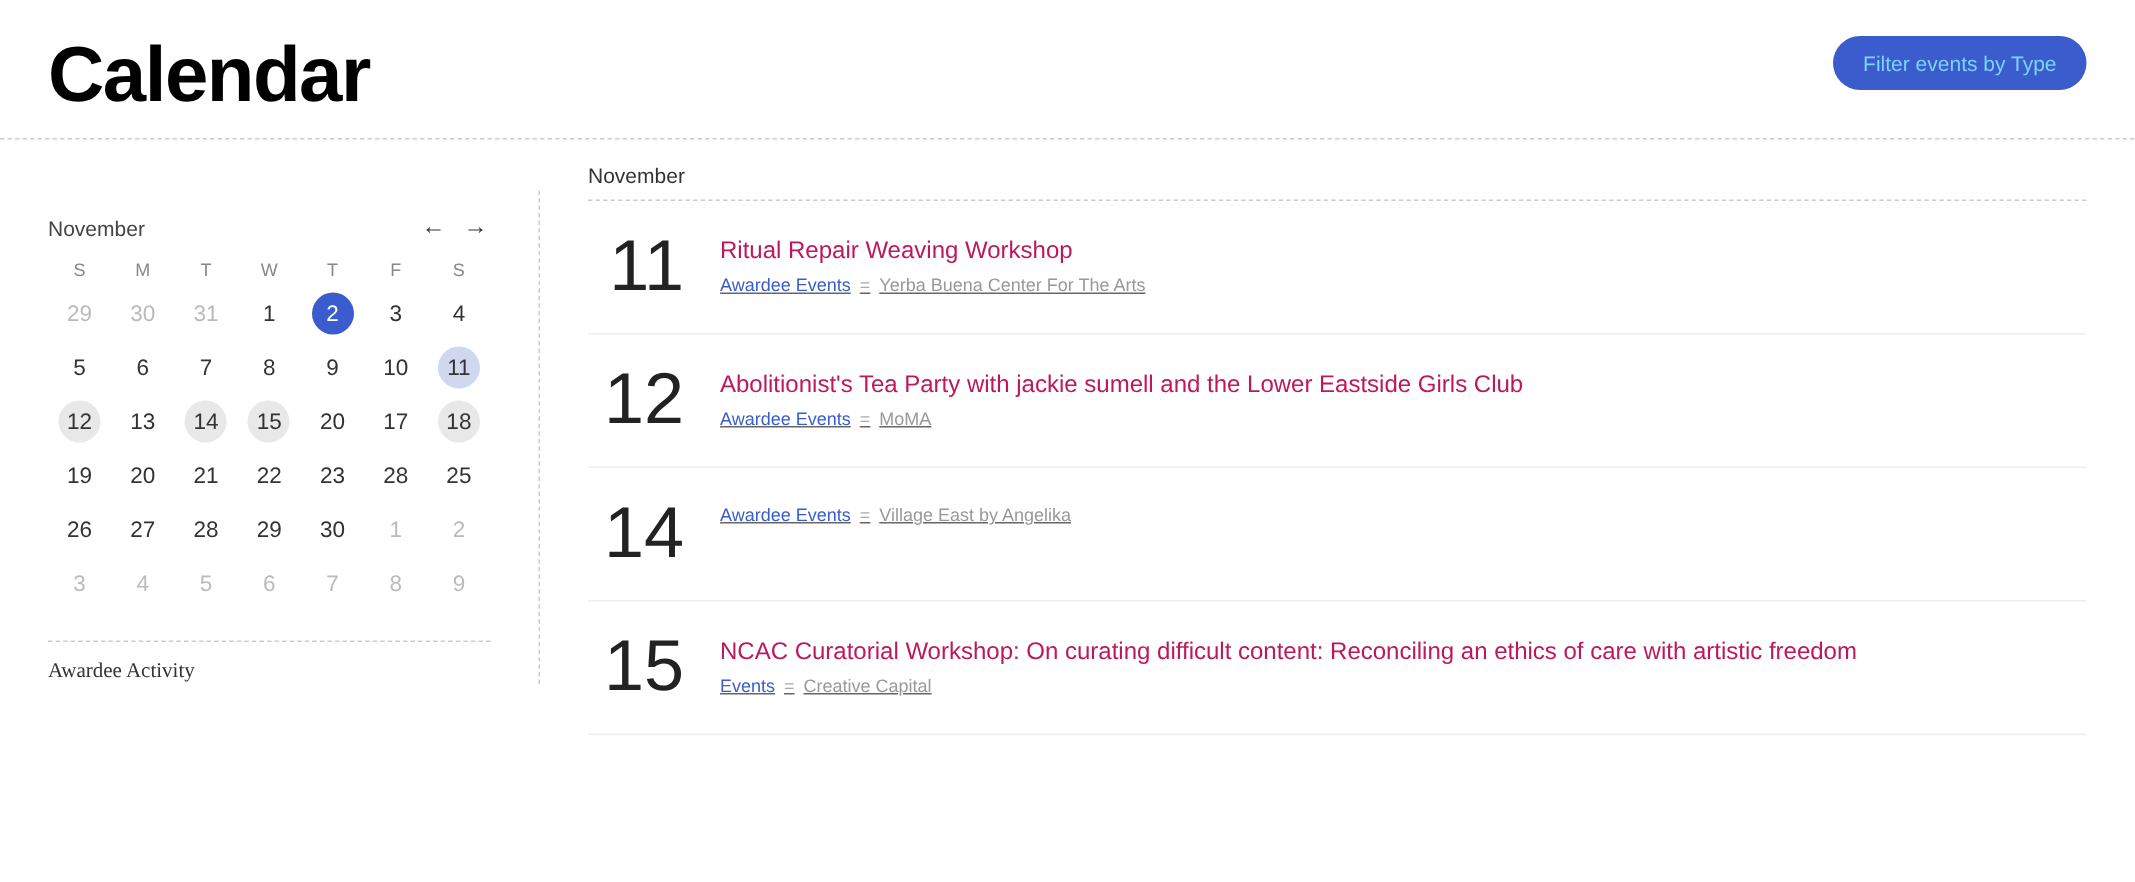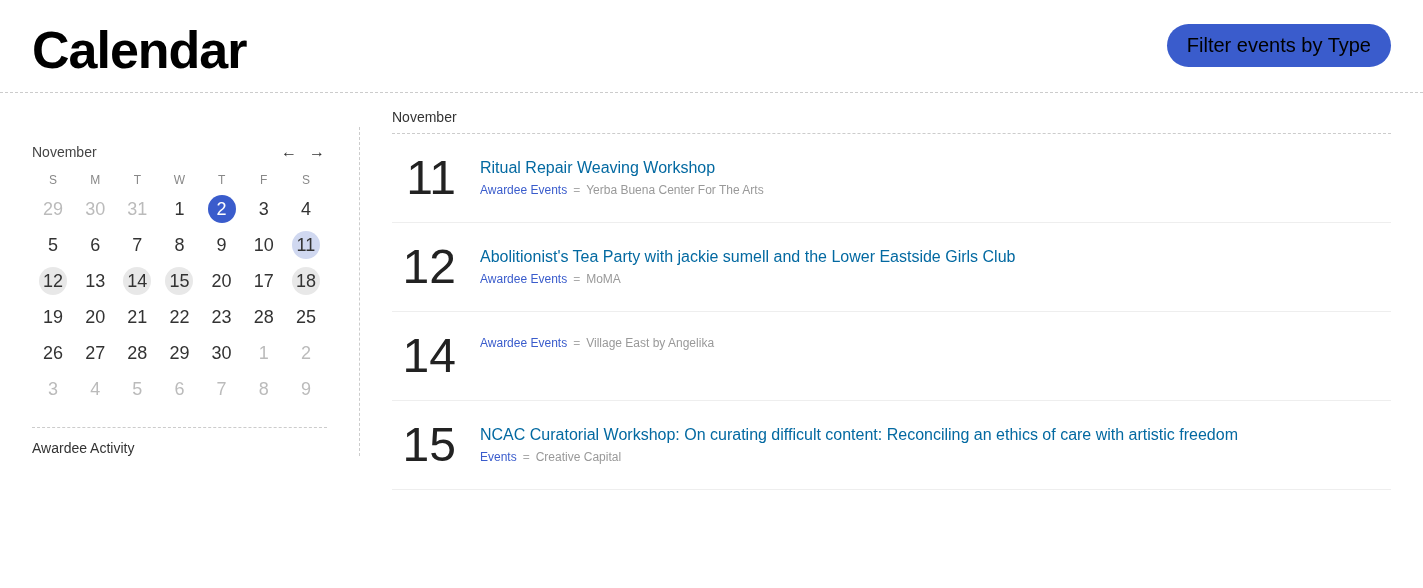--- a/index.html
+++ b/index.html
@@ -19,25 +19,25 @@
 
     .page-title {
       font-size: 52px;
       font-weight: 700;
       letter-spacing: -1px;
       line-height: 1;
     }
 
     .filter-button {
       background: #3a5ccc;
-      color: #000000;
+      color: #7dd3fc;
       border: none;
       border-radius: 24px;
       padding: 10px 20px;
-      font-size: 20px;
+      font-size: 14px;
       cursor: pointer;
       white-space: nowrap;
     }
 
     .divider-dashed {
       border: none;
       border-top: 1.5px dashed #ccc;
       margin: 0 0 0 0;
     }
 
@@ -89,21 +89,21 @@
 
     .calendar-grid th {
       font-size: 12px;
       color: #888;
       font-weight: 400;
       padding: 4px 0;
       width: 14.28%;
     }
 
     .calendar-grid td {
-      font-size: 18px;
+      font-size: 15px;
       padding: 4px 0;
       width: 14.28%;
       cursor: pointer;
       color: #333;
       position: relative;
     }
 
     .calendar-grid td.other-month {
       color: #bbb;
     }
@@ -134,20 +134,21 @@
 
     .sidebar-divider {
       border: none;
       border-top: 1.5px dashed #ccc;
       margin: 20px 0 12px 0;
     }
 
     .awardee-activity-label {
       font-size: 14px;
       color: #333;
+      font-family: Liberation Serif, serif;
     }
 
     
     .content {
       flex: 1;
       padding: 0 32px;
     }
 
     .content-month-header {
       font-size: 14px;
@@ -178,33 +179,34 @@
       text-align: right;
     }
 
     .event-details {
       flex: 1;
       padding-top: 4px;
     }
 
     .event-title {
       font-size: 16px;
-      color: #0369a1;
+      color: #be185d;
       text-decoration: none;
       line-height: 1.3;
       display: block;
       margin-bottom: 4px;
     }
 
     .event-meta {
       font-size: 12px;
       color: #666;
       display: flex;
       align-items: center;
       gap: 6px;
+      text-decoration: underline;
     }
 
     .event-meta .tag {
       color: #3a5ccc;
       font-size: 12px;
     }
 
     .event-meta .separator {
       color: #aaa;
     }

